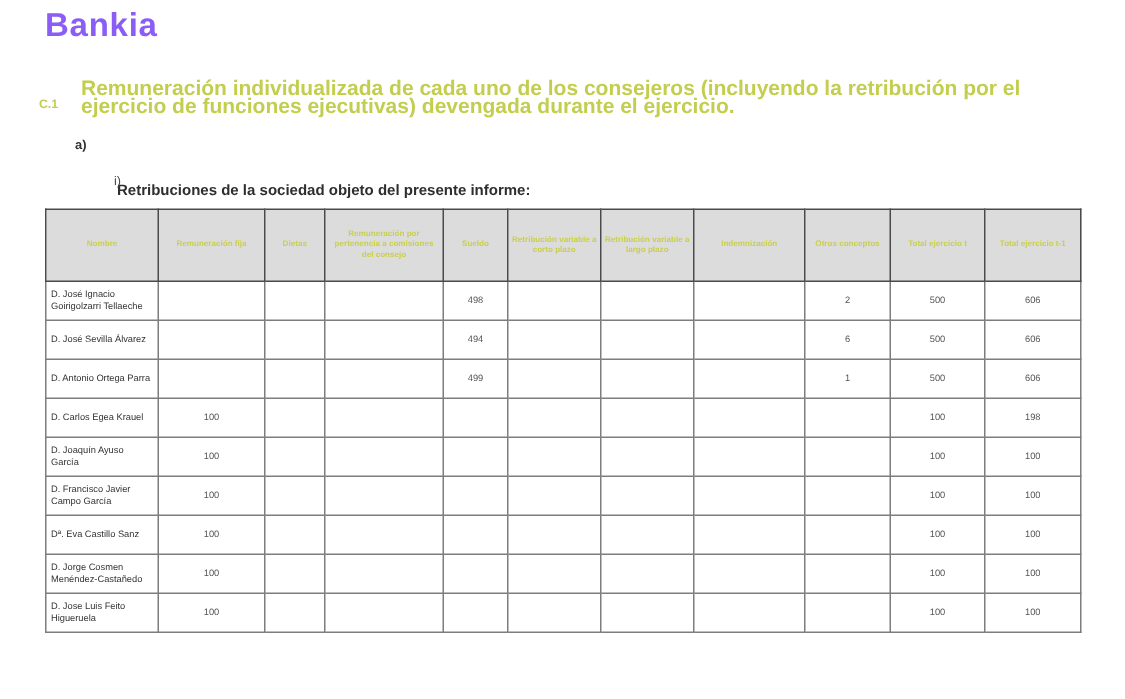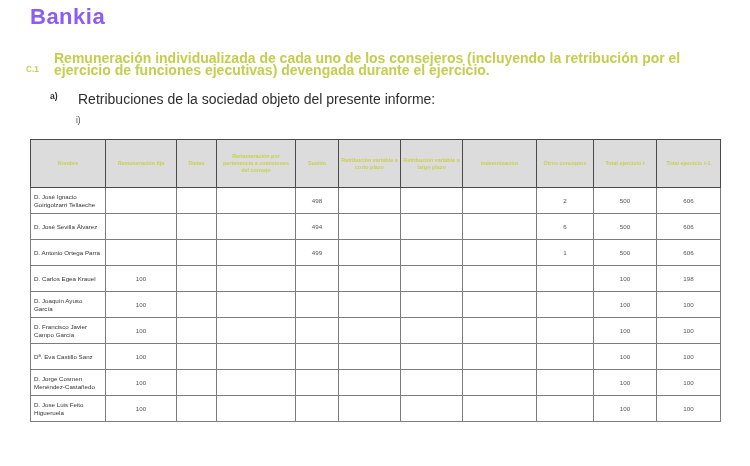--- a/index.html
+++ b/index.html
@@ -61,23 +61,24 @@
     align-items: flex-start;
   }
   .item-a .mark {
     width: 28px;
     flex: 0 0 28px;
     font-size: 8.6px;
     font-weight: bold;
     color: #2e2e2e;
   }
   .item-a .txt {
-    font-size: 14px;
-    font-weight: normal;
+    font-size: 10px;
+    font-weight: bold;
     color: #2e2e2e;
+    margin-top: 31px;
   }
 
   
   .item-i {
     position: absolute;
     left: 76px;
     top: 115px;
     display: flex;
     align-items: flex-start;
   }

